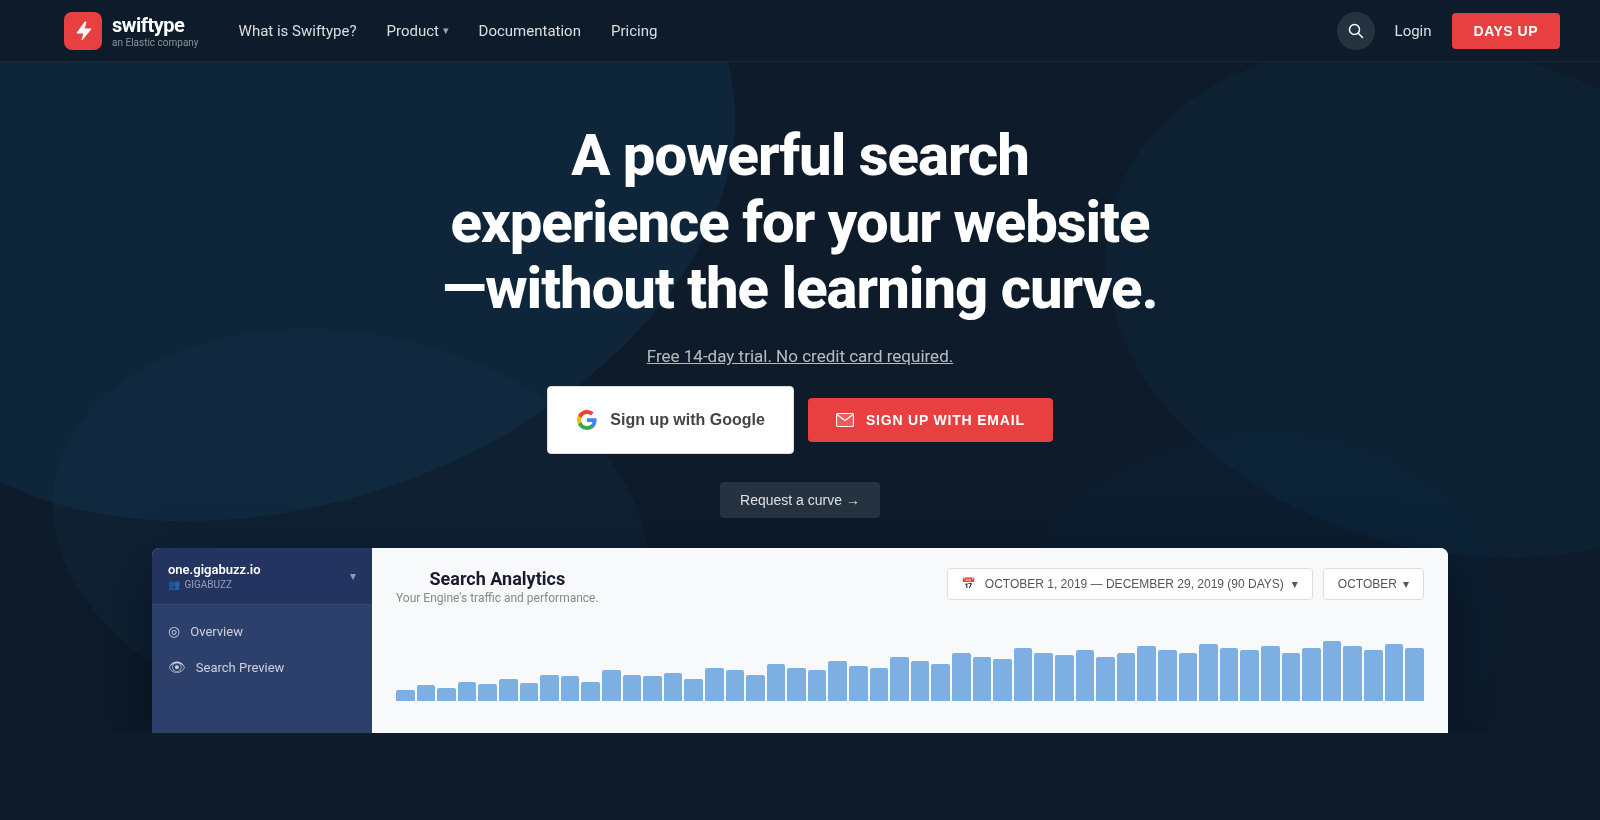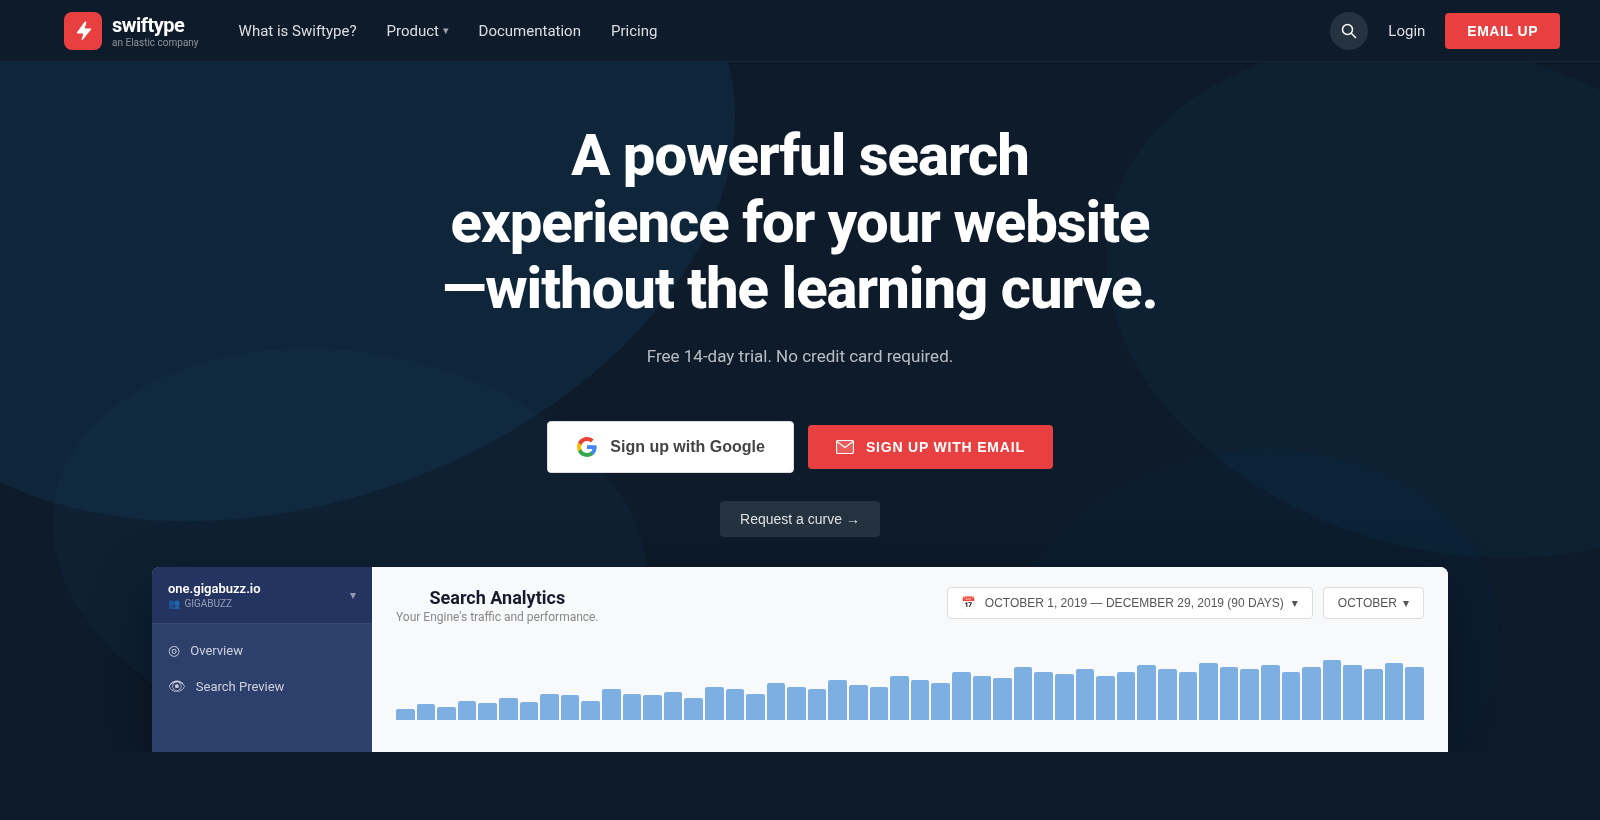--- a/index.html
+++ b/index.html
@@ -90,28 +90,28 @@
       bottom: 0px; left: 50px;
       transform: rotate(10deg);
     }
 
     .hero-content { position: relative; z-index: 2; max-width: 760px; padding: 60px 20px 0; }
     .hero-title {
       color: #fff; font-size: 58px; font-weight: 800; line-height: 1.15;
       margin-bottom: 24px; letter-spacing: -1px;
     }
     .hero-subtitle {
-      color: rgba(255,255,255,0.7); font-size: 17px; margin-bottom: 55px;
+      color: rgba(255,255,255,0.7); font-size: 17px; margin-bottom: 20px; text-decoration: underline;
     }
     .hero-buttons { display: flex; align-items: center; justify-content: center; gap: 14px; margin-bottom: 28px; }
 
     .btn-google {
       display: flex; align-items: center; gap: 12px;
       background: #fff; border: 1px solid #ddd;
-      border-radius: 4px; padding: 14px 28px;
+      border-radius: 4px; padding: 22px 28px;
       font-size: 16px; font-weight: 600; color: #444;
       cursor: pointer; text-decoration: none;
       white-space: nowrap;
     }
 
     .google-g {
       width: 22px; height: 22px;
       display: flex; align-items: center; justify-content: center;
     }
 
@@ -217,21 +217,21 @@
     </div>
   </div>
   <div class="navbar-right">
     <button class="search-btn">
       <svg width="16" height="16" viewBox="0 0 16 16" fill="none">
         <circle cx="6.5" cy="6.5" r="5" stroke="white" stroke-width="1.5"></circle>
         <line x1="10.5" y1="10.5" x2="14.5" y2="14.5" stroke="white" stroke-width="1.5" stroke-linecap="round"></line>
       </svg>
     </button>
     <a class="login-link" href="#">Login</a>
-    <button class="signup-btn">EMAIL UP</button>
+    <button class="signup-btn">DAYS UP</button>
   </div>
 </nav>
 
 <section class="hero">
   <div class="bg-shapes">
     <div class="bg-shape-1"></div>
     <div class="bg-shape-2"></div>
     <div class="bg-shape-3"></div>
     <div class="bg-shape-4"></div>
   </div>

